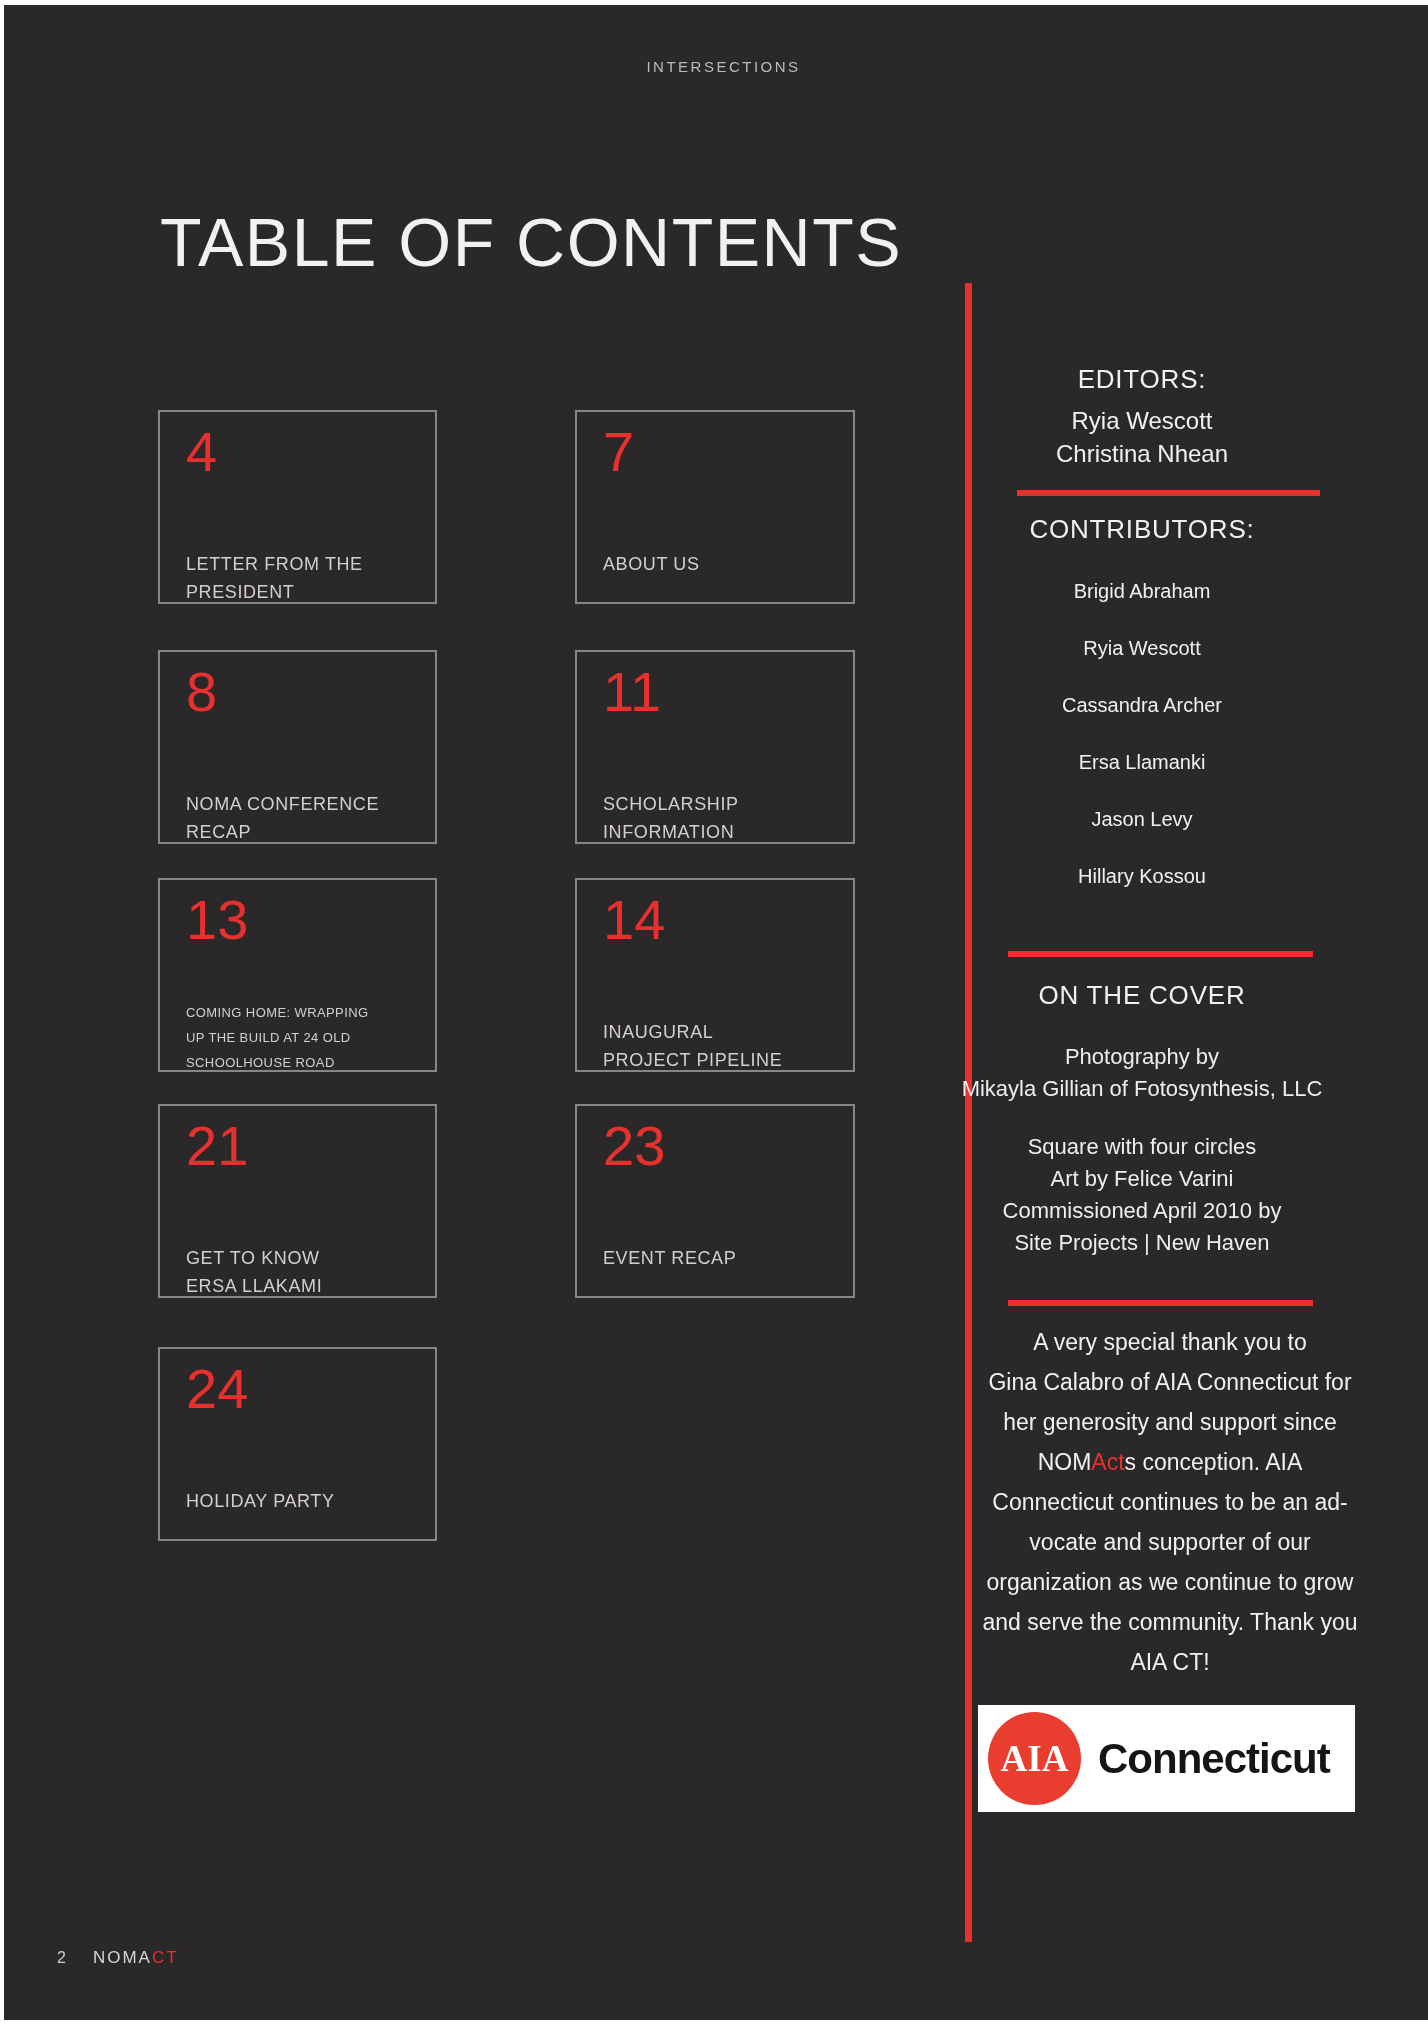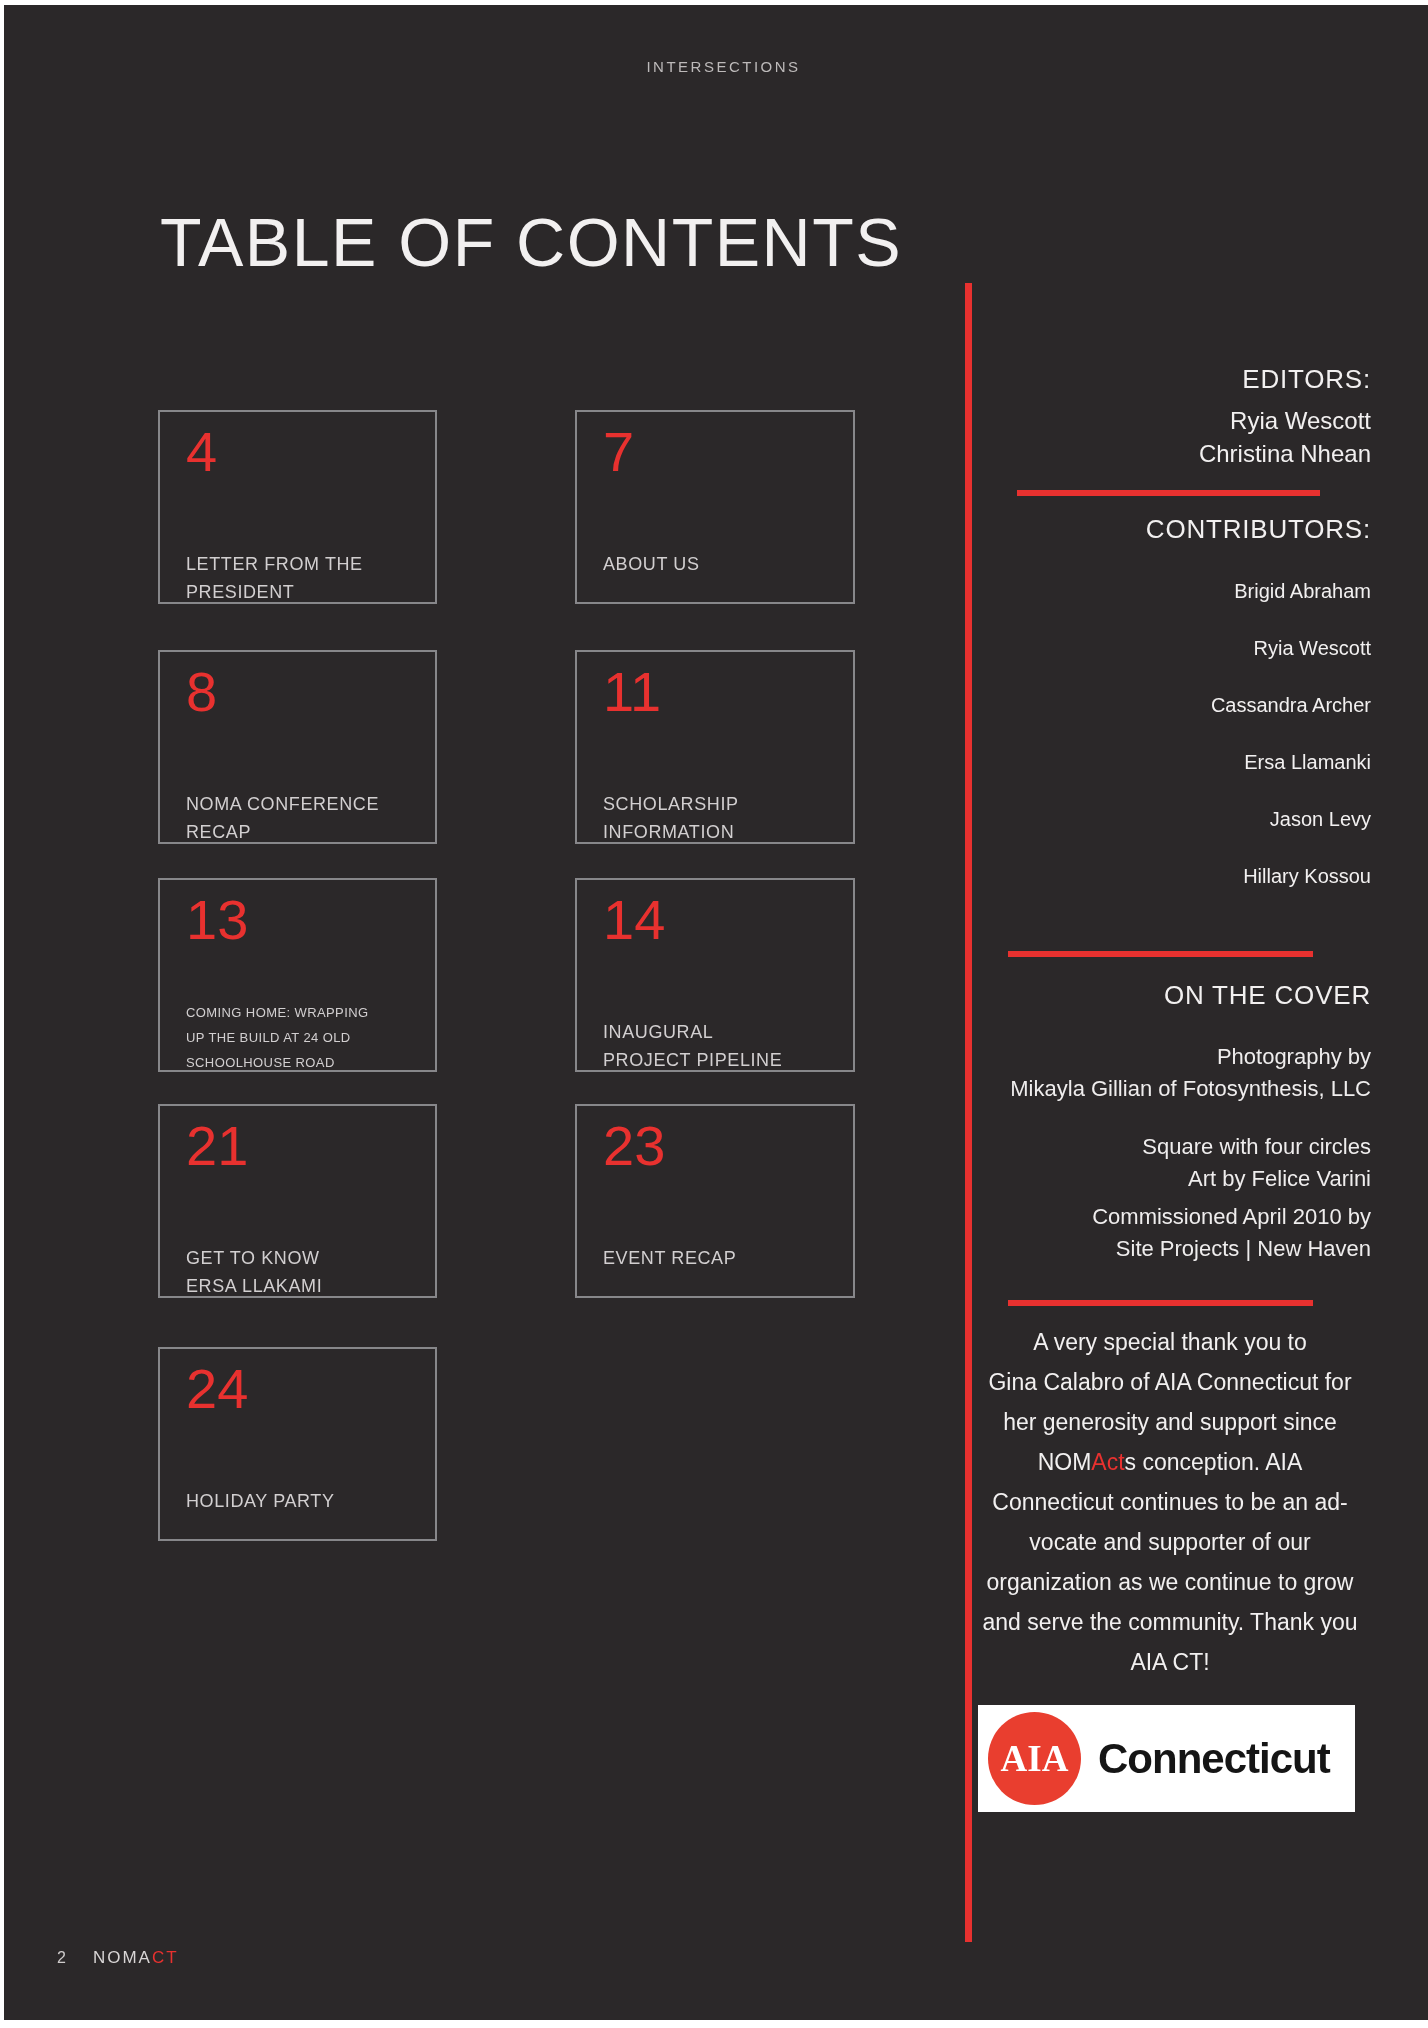--- a/index.html
+++ b/index.html
@@ -56,22 +56,22 @@
 
   
   .red-rule-v{
     left:965px;top:283px;width:7px;height:1659px;
     background:#e8312f;
   }
   .divider{
     height:6px;background:#e8312f;
   }
   .side-block{
-    left:1001px;width:370px;
-    text-align:right;color:#f2f0f0;
+    left:957px;width:370px;
+    text-align:center;color:#f2f0f0;
   }
   .side-heading{
     font-size:26px;letter-spacing:.8px;color:#f2f0f0;
   }
   .editor-name{font-size:24px;line-height:33px;}
   .contrib-name{font-size:20px;line-height:30px;margin-bottom:27px;}
   .cover-credit{
     font-size:22px;line-height:32px;white-space:pre-line;color:#efeded;
   }
   .thanks{
@@ -186,21 +186,21 @@
     <div class="contrib-name">Jason Levy</div>
     <div class="contrib-name">Hillary Kossou</div>
   </div>
 
   <div class="abs divider" style="left:1008px;top:951px;width:305px;"></div>
 
   <div class="abs side-block" style="top:980px;">
     <div class="side-heading" style="margin-bottom:30px;">ON THE COVER</div>
     <div class="cover-credit" style="margin-bottom:26px;">Photography by
 Mikayla Gillian of Fotosynthesis, LLC</div>
-    <div class="cover-credit" style="margin-bottom:6px;">Square with four circles
+    <div class="cover-credit" style="">Square with four circles
 Art by Felice Varini</div>
     <div class="cover-credit">Commissioned April 2010 by
 Site Projects | New Haven</div>
   </div>
 
   <div class="abs divider" style="left:1008px;top:1300px;width:305px;"></div>
 
   <div class="abs thanks"><span>A very special thank you to
 Gina Calabro of AIA Connecticut for
 her generosity and support since

